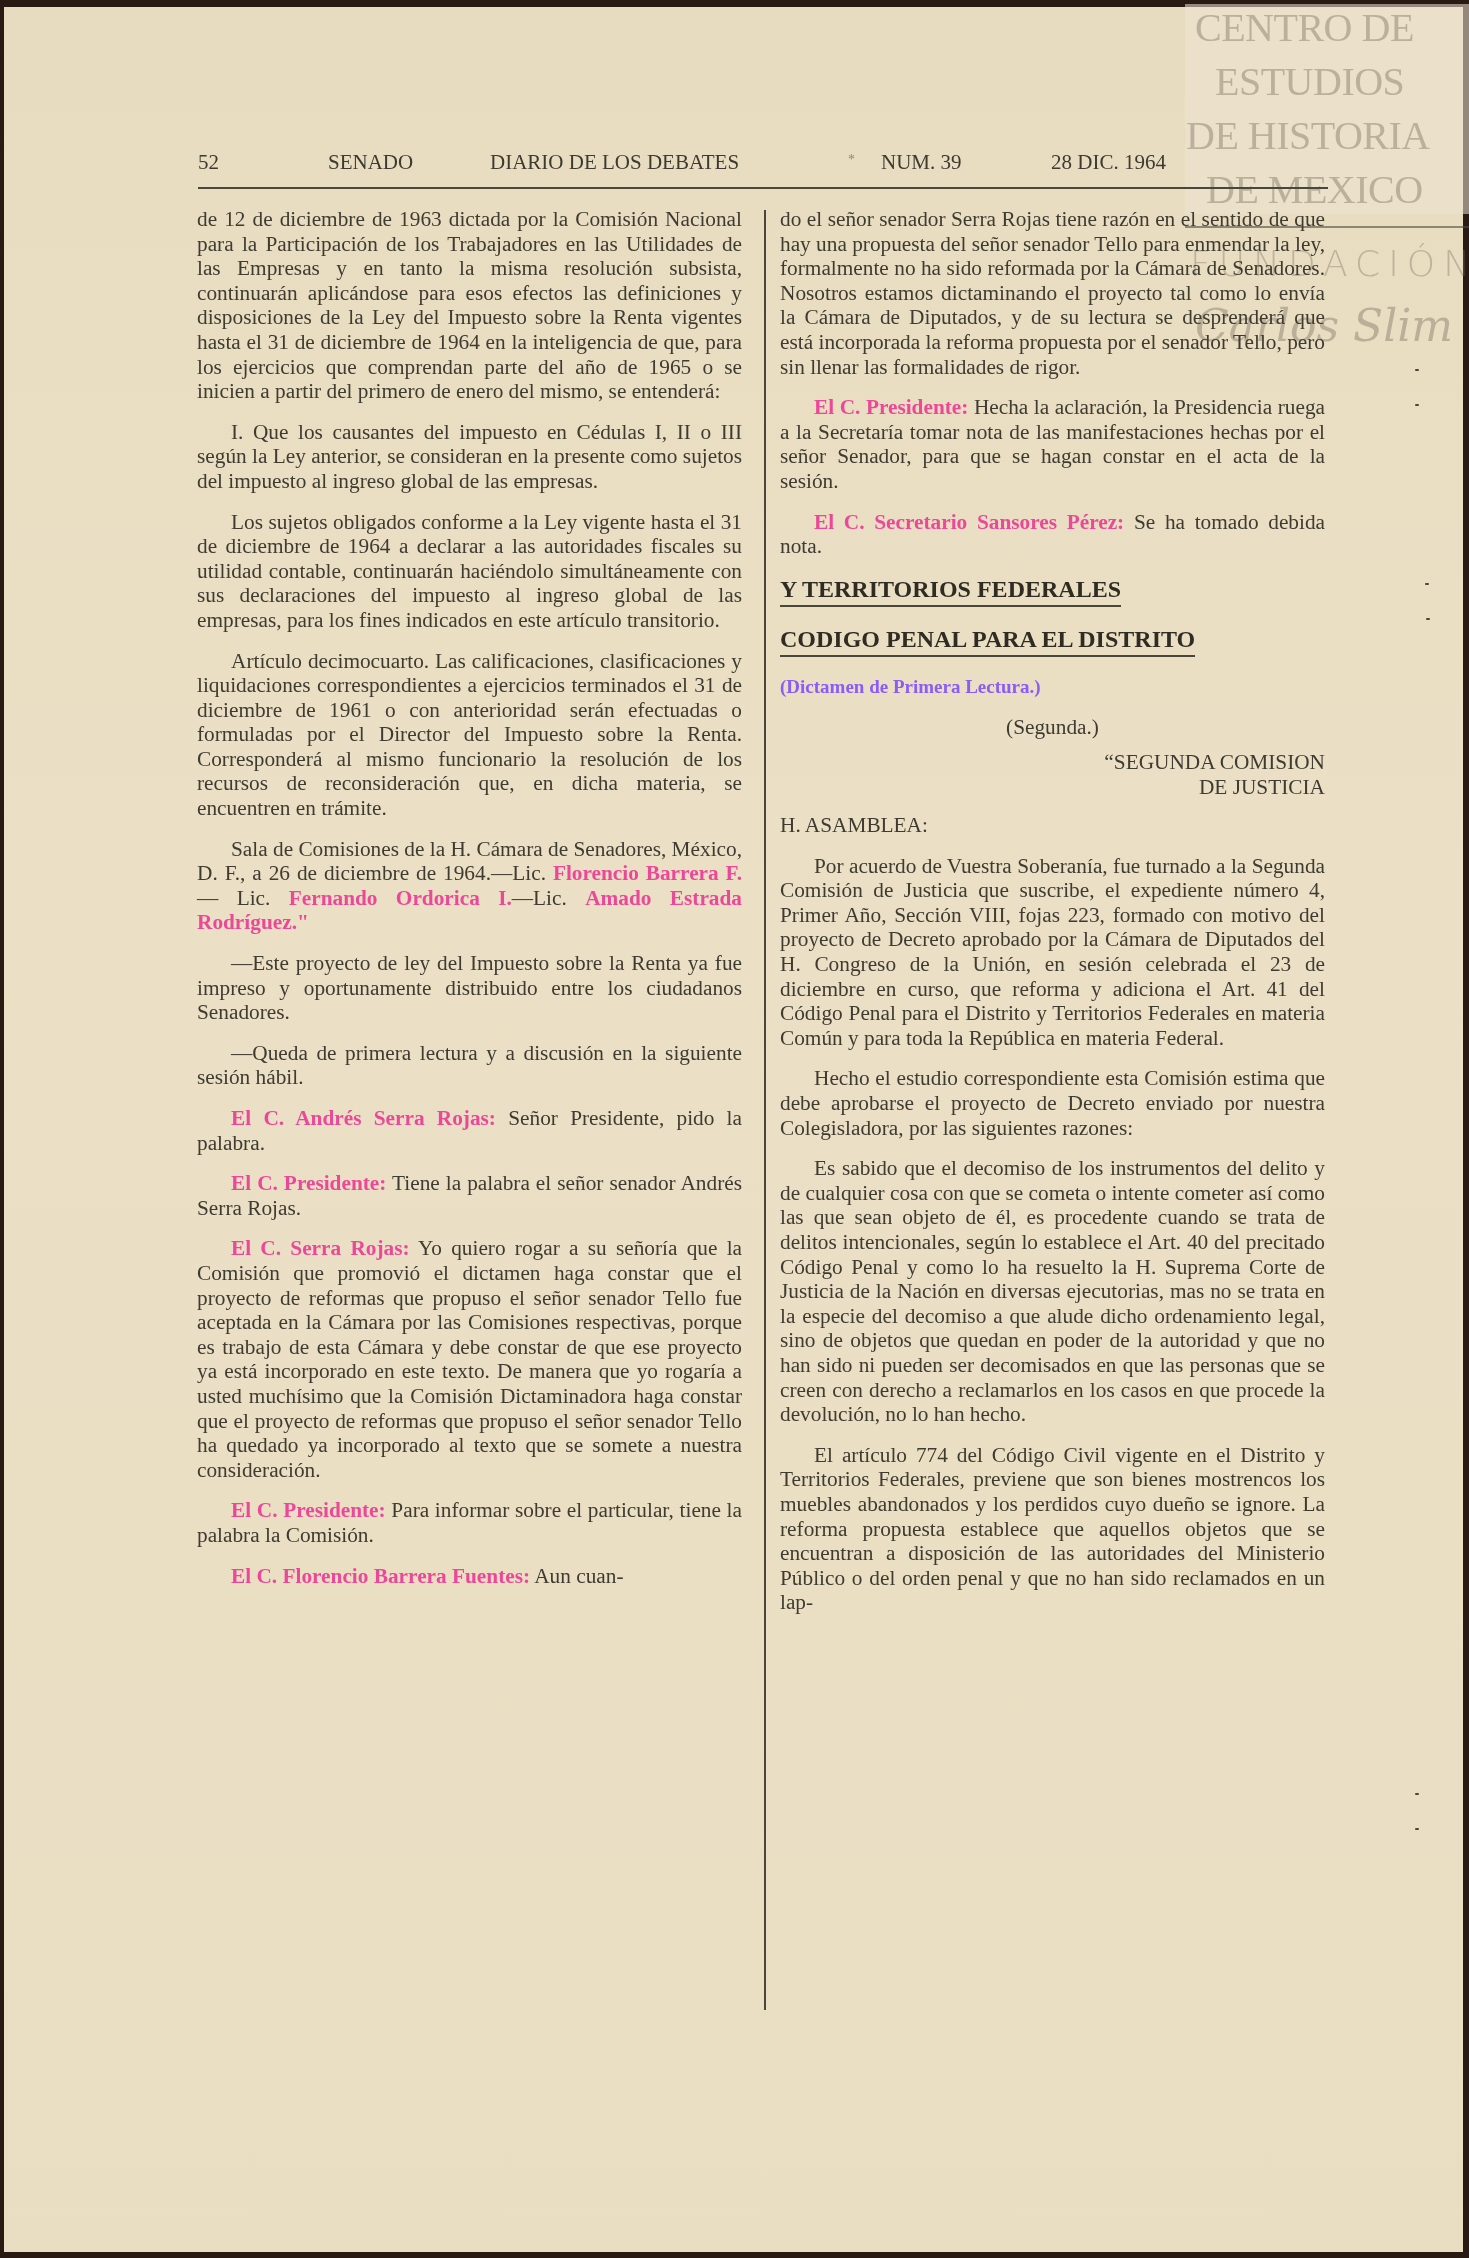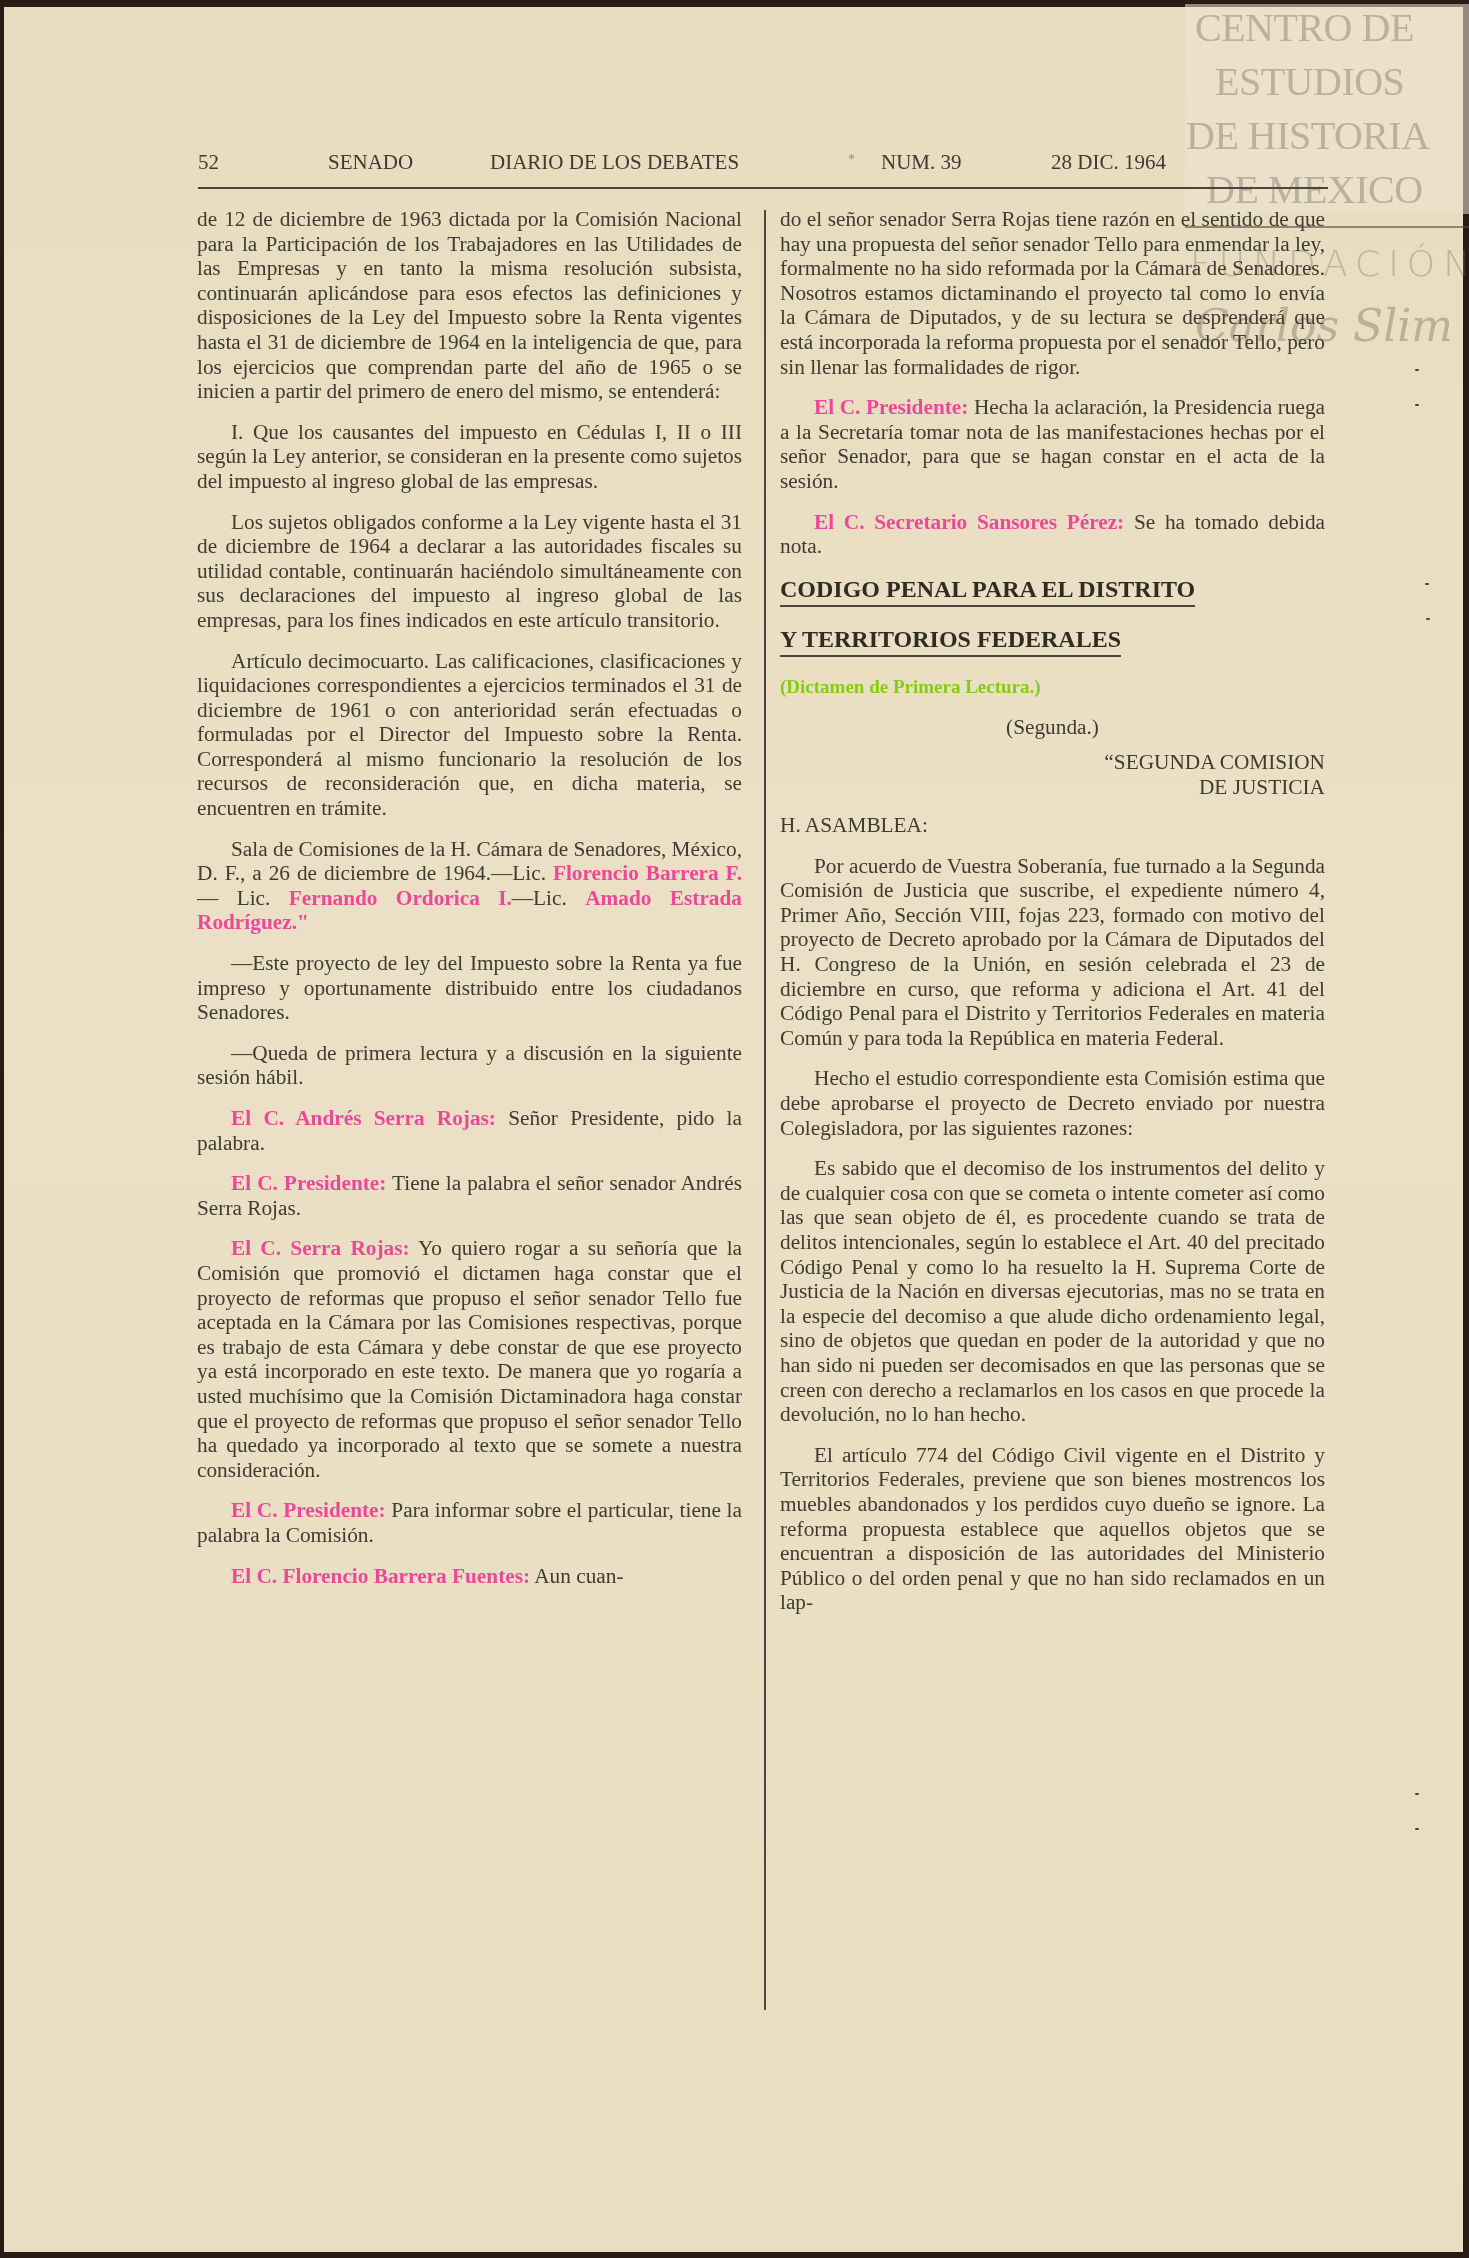--- a/index.html
+++ b/index.html
@@ -57,21 +57,21 @@
   .col p.first { text-indent: 0; }
   .col b { color: #ec4899; font-weight: bold; }
   .h2 {
     font-weight: bold; font-size: 24px; color: #2f2c24; text-indent: 0 !important;
     text-align: left !important; margin: 0 0 10px 0 !important;
     display: inline-block; border-bottom: 2px solid #4a463b; padding-bottom: 2px; line-height: 28px;
   }
   .h-wrap { margin-bottom: 8px; }
   .center { text-align: center !important; text-indent: 0 !important; }
   .rightal { text-align: right !important; text-indent: 0 !important; }
-  .smallcaps-b { font-weight: bold; font-size: 19px; text-indent: 0 !important; color:#84cc16; }
+  .smallcaps-b { font-weight: bold; font-size: 19px; text-indent: 0 !important; color:#8b5cf6; }
   .speck { position: absolute; width: 4px; height: 2px; background: #4a463b; border-radius: 1px; }
 </style>
 </head>
 <body>
 
 <div class="page"></div>
 
 <div class="wm-block"></div>
 <div class="wm" style="left:1195px;top:8px;">CENTRO DE</div>
 <div class="wm" style="left:1215px;top:62px;">ESTUDIOS</div>
@@ -104,22 +104,22 @@
   <p><b>El C. Presidente:</b><span> Tiene la palabra el señor senador Andrés Serra Rojas.</span></p>
   <p><b>El C. Serra Rojas:</b><span> Yo quiero rogar a su señoría que la Comisión que promovió el dictamen haga constar que el proyecto de reformas que propuso el señor senador Tello fue aceptada en la Cámara por las Comisiones respectivas, porque es trabajo de esta Cámara y debe constar de que ese proyecto ya está incorporado en este texto. De manera que yo rogaría a usted muchísimo que la Comisión Dictaminadora haga constar que el proyecto de reformas que propuso el señor senador Tello ha quedado ya incorporado al texto que se somete a nuestra consideración.</span></p>
   <p><b>El C. Presidente:</b><span> Para informar sobre el particular, tiene la palabra la Comisión.</span></p>
   <p><b>El C. Florencio Barrera Fuentes:</b><span> Aun cuan-</span></p>
 </div>
 
 <div class="col right">
   <p class="first">do el señor senador Serra Rojas tiene razón en el sentido de que hay una propuesta del señor senador Tello para enmendar la ley, formalmente no ha sido reformada por la Cámara de Senadores. Nosotros estamos dictaminando el proyecto tal como lo envía la Cámara de Diputados, y de su lectura se desprenderá que está incorporada la reforma propuesta por el senador Tello, pero sin llenar las formalidades de rigor.</p>
   <p><b>El C. Presidente:</b><span> Hecha la aclaración, la Presidencia ruega a la Secretaría tomar nota de las manifestaciones hechas por el señor Senador, para que se hagan constar en el acta de la sesión.</span></p>
   <p><b>El C. Secretario Sansores Pérez:</b><span> Se ha tomado debida nota.</span></p>
+  <div class="h-wrap"><span class="h2">Y TERRITORIOS FEDERALES</span></div>
   <div class="h-wrap"><span class="h2">CODIGO PENAL PARA EL DISTRITO</span></div>
-  <div class="h-wrap"><span class="h2">Y TERRITORIOS FEDERALES</span></div>
   <p class="smallcaps-b">(Dictamen de Primera Lectura.)</p>
   <p class="center" style="margin-bottom:10px;">(Segunda.)</p>
   <p class="rightal" style="margin:0;">“SEGUNDA COMISION</p>
   <p class="rightal" style="margin-bottom:14px;">DE JUSTICIA</p>
   <p class="noindent">H. ASAMBLEA:</p>
   <p>Por acuerdo de Vuestra Soberanía, fue turnado a la Segunda Comisión de Justicia que suscribe, el expediente número 4, Primer Año, Sección VIII, fojas 223, formado con motivo del proyecto de Decreto aprobado por la Cámara de Diputados del H. Congreso de la Unión, en sesión celebrada el 23 de diciembre en curso, que reforma y adiciona el Art. 41 del Código Penal para el Distrito y Territorios Federales en materia Común y para toda la República en materia Federal.</p>
   <p>Hecho el estudio correspondiente esta Comisión estima que debe aprobarse el proyecto de Decreto enviado por nuestra Colegisladora, por las siguientes razones:</p>
   <p>Es sabido que el decomiso de los instrumentos del delito y de cualquier cosa con que se cometa o intente cometer así como las que sean objeto de él, es procedente cuando se trata de delitos intencionales, según lo establece el Art. 40 del precitado Código Penal y como lo ha resuelto la H. Suprema Corte de Justicia de la Nación en diversas ejecutorias, mas no se trata en la especie del decomiso a que alude dicho ordenamiento legal, sino de objetos que quedan en poder de la autoridad y que no han sido ni pueden ser decomisados en que las personas que se creen con derecho a reclamarlos en los casos en que procede la devolución, no lo han hecho.</p>
   <p>El artículo 774 del Código Civil vigente en el Distrito y Territorios Federales, previene que son bienes mostrencos los muebles abandonados y los perdidos cuyo dueño se ignore. La reforma propuesta establece que aquellos objetos que se encuentran a disposición de las autoridades del Ministerio Público o del orden penal y que no han sido reclamados en un lap-</p>
 </div>

